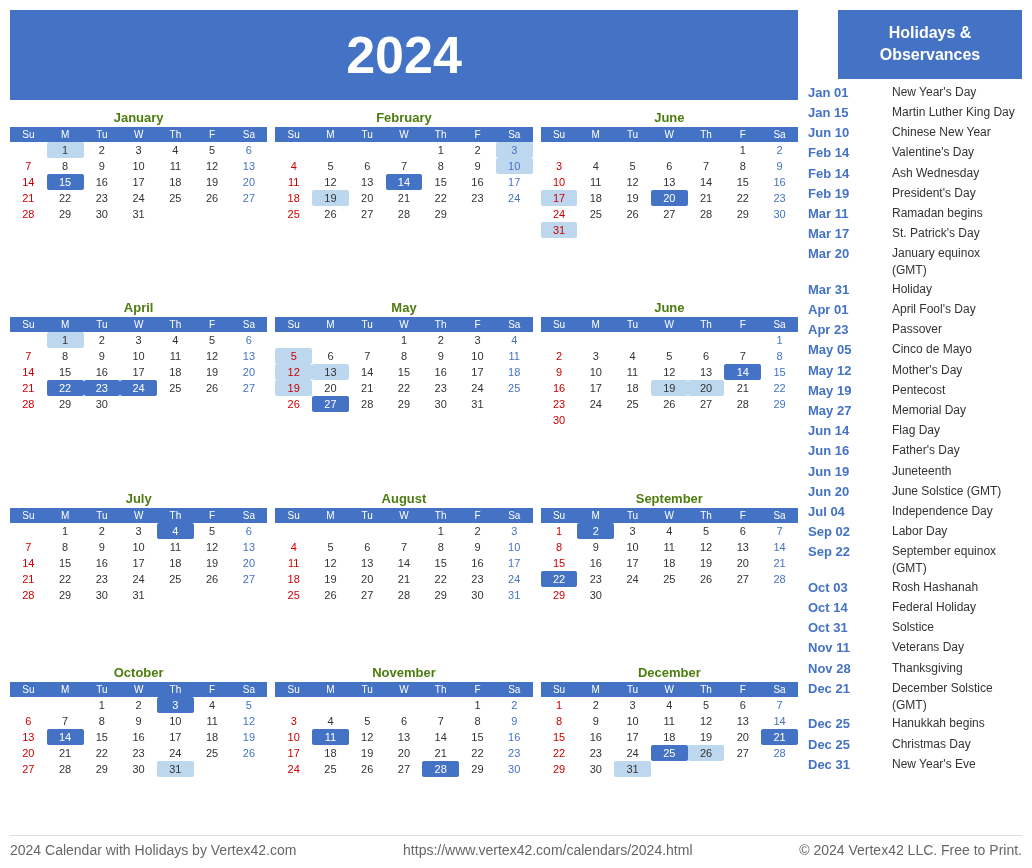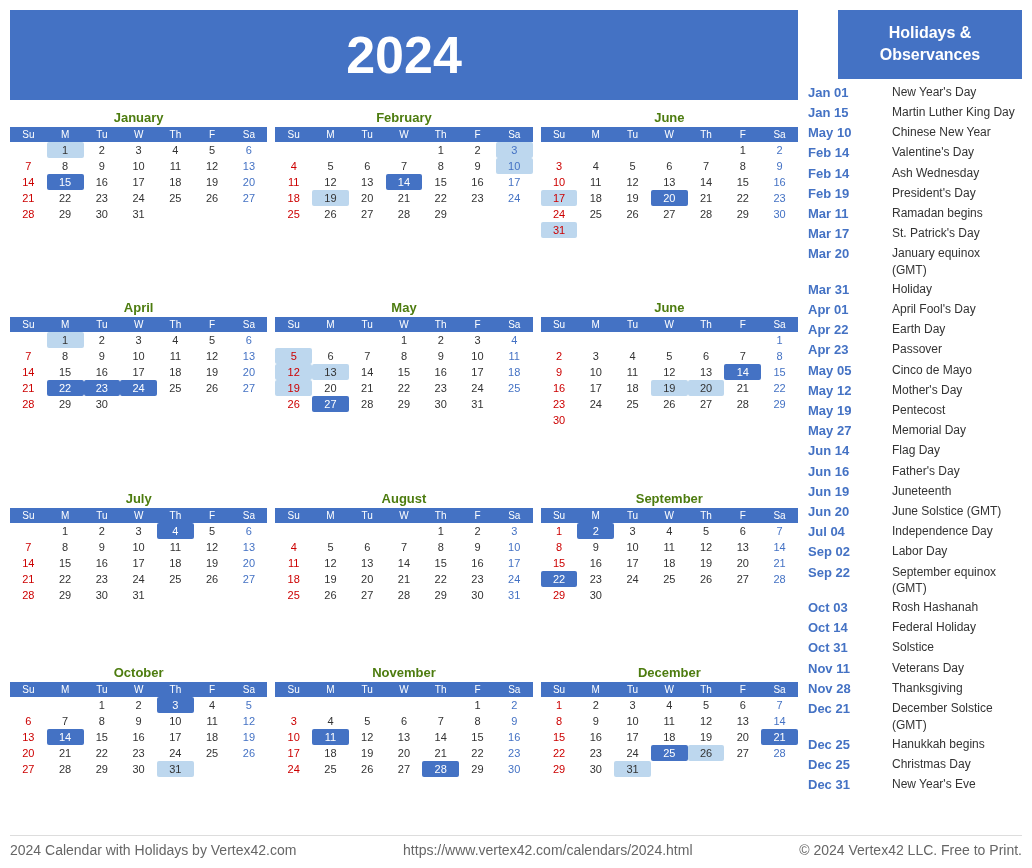--- a/index.html
+++ b/index.html
@@ -922,21 +922,21 @@
       <div class="holidays-list" id="holidays-list">
           <div class="holiday-item">
             <span class="holiday-date">Jan 01</span>
             <span class="holiday-name">New Year's Day</span>
           </div>
           <div class="holiday-item">
             <span class="holiday-date">Jan 15</span>
             <span class="holiday-name">Martin Luther King Day</span>
           </div>
           <div class="holiday-item">
-            <span class="holiday-date">May 10</span>
+            <span class="holiday-date">Jun 10</span>
             <span class="holiday-name">Chinese New Year</span>
           </div>
           <div class="holiday-item">
             <span class="holiday-date">Feb 14</span>
             <span class="holiday-name">Valentine's Day</span>
           </div>
           <div class="holiday-item">
             <span class="holiday-date">Feb 14</span>
             <span class="holiday-name">Ash Wednesday</span>
           </div>
@@ -956,24 +956,20 @@
             <span class="holiday-date">Mar 20</span>
             <span class="holiday-name">January equinox (GMT)</span>
           </div>
           <div class="holiday-item">
             <span class="holiday-date">Mar 31</span>
             <span class="holiday-name">Holiday</span>
           </div>
           <div class="holiday-item">
             <span class="holiday-date">Apr 01</span>
             <span class="holiday-name">April Fool's Day</span>
-          </div>
-          <div class="holiday-item">
-            <span class="holiday-date">Apr 22</span>
-            <span class="holiday-name">Earth Day</span>
           </div>
           <div class="holiday-item">
             <span class="holiday-date">Apr 23</span>
             <span class="holiday-name">Passover</span>
           </div>
           <div class="holiday-item">
             <span class="holiday-date">May 05</span>
             <span class="holiday-name">Cinco de Mayo</span>
           </div>
           <div class="holiday-item">

